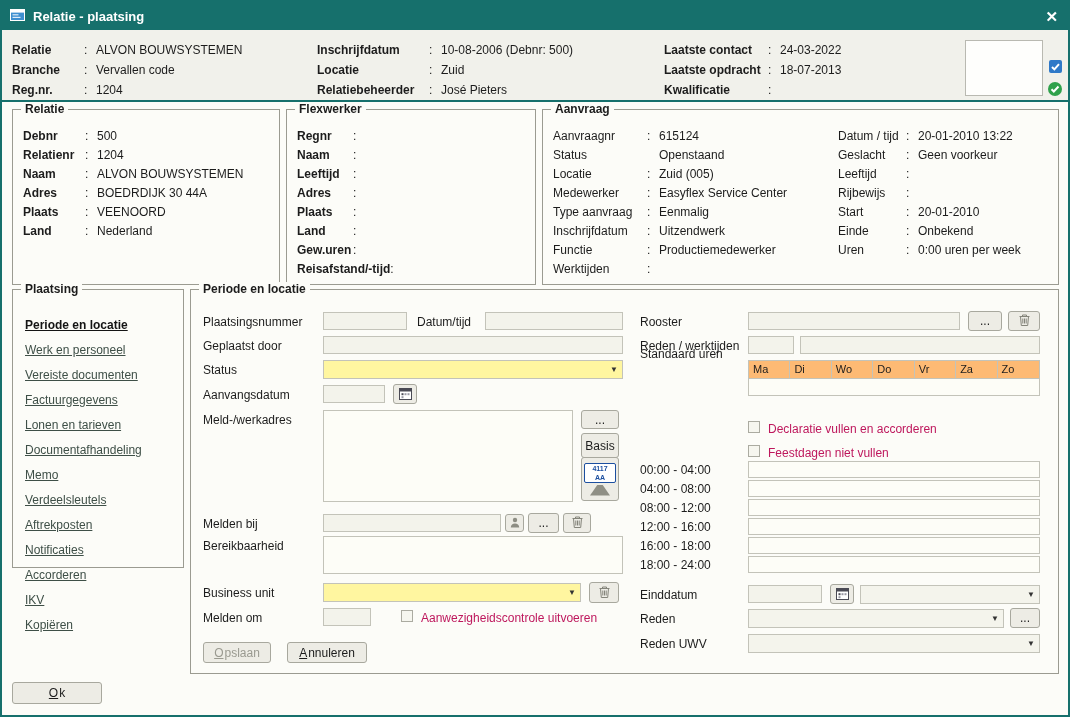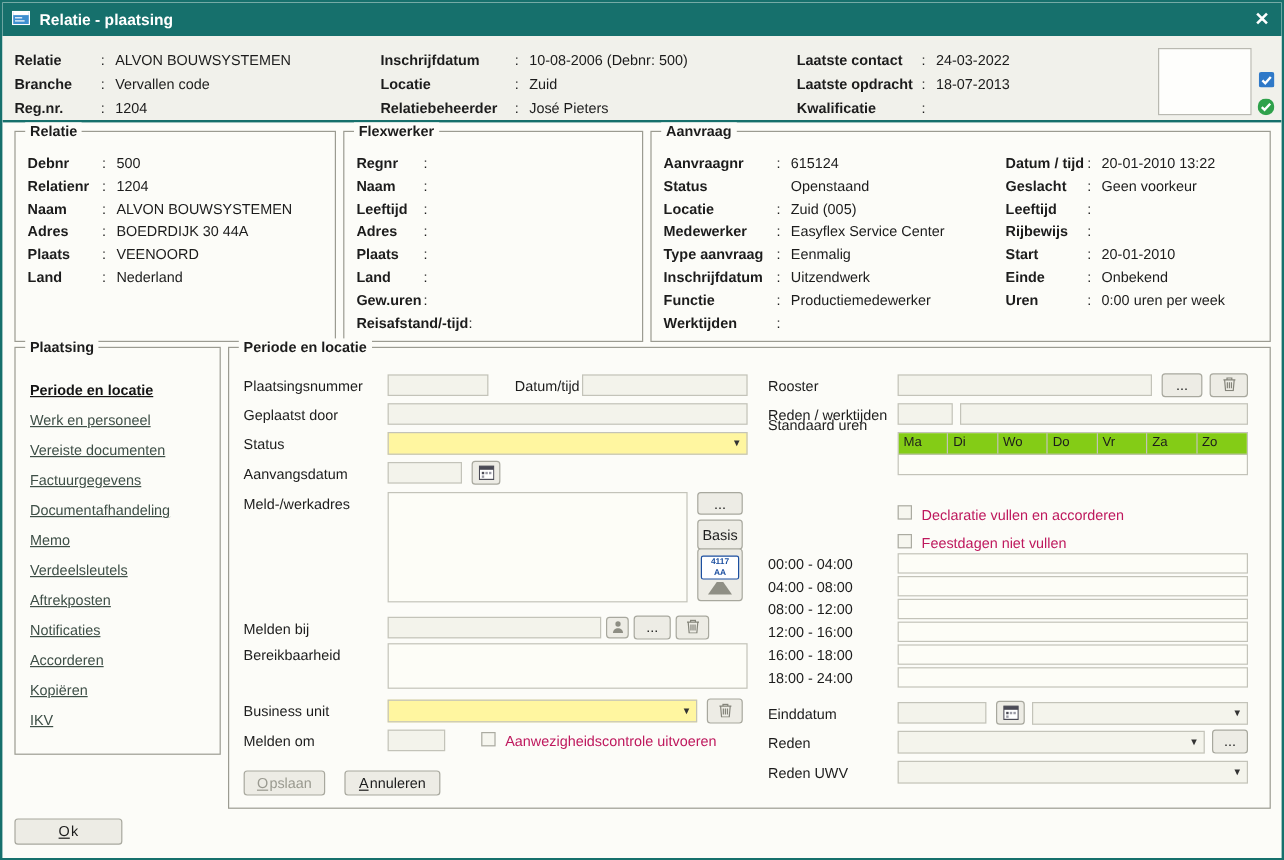--- a/index.html
+++ b/index.html
@@ -29,30 +29,30 @@
   .hdr-icon { position:absolute; right:6px; line-height:0; }
 
   
   .content { position:relative; height:613px; }
   .fs { position:absolute; border:1px solid #9B9B91; background:#FCFCF8; }
   .fs > .legend { position:absolute; top:-8px; left:8px; background:#FCFCF8; padding:0 4px;
                   font-weight:bold; line-height:14px; }
   #fs-relatie   { left:10px;  top:7px;   width:268px; height:176px; }
   #fs-flex      { left:284px; top:7px;   width:250px; height:176px; }
   #fs-aanvraag  { left:540px; top:7px;   width:517px; height:176px; }
-  #fs-plaatsing { left:10px;  top:187px; width:172px; height:340px; }
+  #fs-plaatsing { left:10px;  top:187px; width:172px; height:279px; }
   #fs-periode   { left:188px; top:187px; width:869px; height:385px; }
 
   .kv-list { padding:16px 8px 0 10px; }
   #fs-relatie .lbl { width:62px; }
   #fs-flex .lbl { min-width:56px; }
   #fs-aanvraag .col { position:absolute; top:16px; }
   #fs-aanvraag .col-left  { left:10px; }
   #fs-aanvraag .col-right { left:295px; }
-  #fs-aanvraag .lbl { font-weight:bold; }
+  #fs-aanvraag .lbl { font-weight:normal; }
   #fs-aanvraag .col-left .lbl  { width:94px; }
   #fs-aanvraag .col-right .lbl { width:68px; }
 
   
   .nav { padding:22px 10px 0 12px; }
   .nav-item { height:25px; display:flex; align-items:center; }
   .nav-item span { color:#3E4F47; text-decoration:underline; cursor:pointer; }
   .nav-item.active span { color:#141414; font-weight:bold; }
 
   
@@ -68,21 +68,21 @@
   .sel .arrow { font-size:8px; color:#333; line-height:1; }
   .sel.yellow { background:#FFF6A0; }
   .btn { display:inline-flex; align-items:center; justify-content:center; gap:1px;
          background:#EDECE5; border:1px solid #A8A89E; border-radius:3px;
          font-family:inherit; font-size:12px; color:#1c1c1c; padding:0 6px; line-height:1; }
   .btn.dis { color:#9A9A90; }
   .mn { text-decoration:underline; }
   .cb { position:absolute; width:12px; height:12px; border:1px solid #ABABA1; background:#F6F6EF; }
 
   .week-table { border:1px solid #C3C3B9; background:#FDFDF7; }
-  .week-head { display:grid; grid-template-columns:repeat(7,1fr); background:#84cc16;
+  .week-head { display:grid; grid-template-columns:repeat(7,1fr); background:#fdba74;
                border-bottom:1px solid #C3C3B9; }
   .wcell { height:17px; line-height:17px; padding-left:4px; border-right:1px solid #C3C3B9; font-size:11px; }
   .wcell:last-child { border-right:none; }
   .week-row { height:16px; }
 
   .time-rows { width:404px; }
   .time-row { display:flex; align-items:center; height:19px; }
   .time-lbl { width:108px; white-space:nowrap; }
   .time-row .inp { width:292px; height:17px; }
 
@@ -355,52 +355,55 @@
           <div class="nav-item">
             <span>Werk en personeel</span>
           </div>
           <div class="nav-item">
             <span>Vereiste documenten</span>
           </div>
           <div class="nav-item">
             <span>Factuurgegevens</span>
           </div>
           <div class="nav-item">
+            <span>Lonen en tarieven</span>
+          </div>
+          <div class="nav-item">
             <span>Documentafhandeling</span>
           </div>
           <div class="nav-item">
             <span>Memo</span>
           </div>
           <div class="nav-item">
             <span>Verdeelsleutels</span>
           </div>
           <div class="nav-item">
             <span>Aftrekposten</span>
           </div>
           <div class="nav-item">
             <span>Notificaties</span>
           </div>
           <div class="nav-item">
             <span>Accorderen</span>
           </div>
           <div class="nav-item">
+            <span>IKV</span>
+          </div>
+          <div class="nav-item">
             <span>Kopiëren</span>
-          </div>
-          <div class="nav-item">
-            <span>IKV</span>
           </div>
         </div>
     </div>
 
     <div class="fs" id="fs-periode">
       <span class="legend">Periode en locatie</span>
 
       <span class="flabel abs" style="left:12px;top:23px">Plaatsingsnummer</span>
       <input class="inp dis abs" style="left: 132px; top: 22px; width: 84px;">
-      <span class="flabel abs" style="left:238px;top:23px">Datum/tijd</span>
+      <span class="flabel abs" style="left:226px;top:23px">Datum/tijd</span>
       <input class="inp dis abs" style="left: 294px; top: 22px; width: 138px;">
 
       <span class="flabel abs" style="left:12px;top:47px">Geplaatst door</span>
       <input class="inp dis abs" style="left: 132px; top: 46px; width: 300px;">
 
       <span class="flabel abs" style="left:12px;top:71px">Status</span>
       <div class="sel yellow abs" style="left:132px;top:70px;width:300px;height:19px">
           <span class="arrow">▼</span>
         </div>
 

